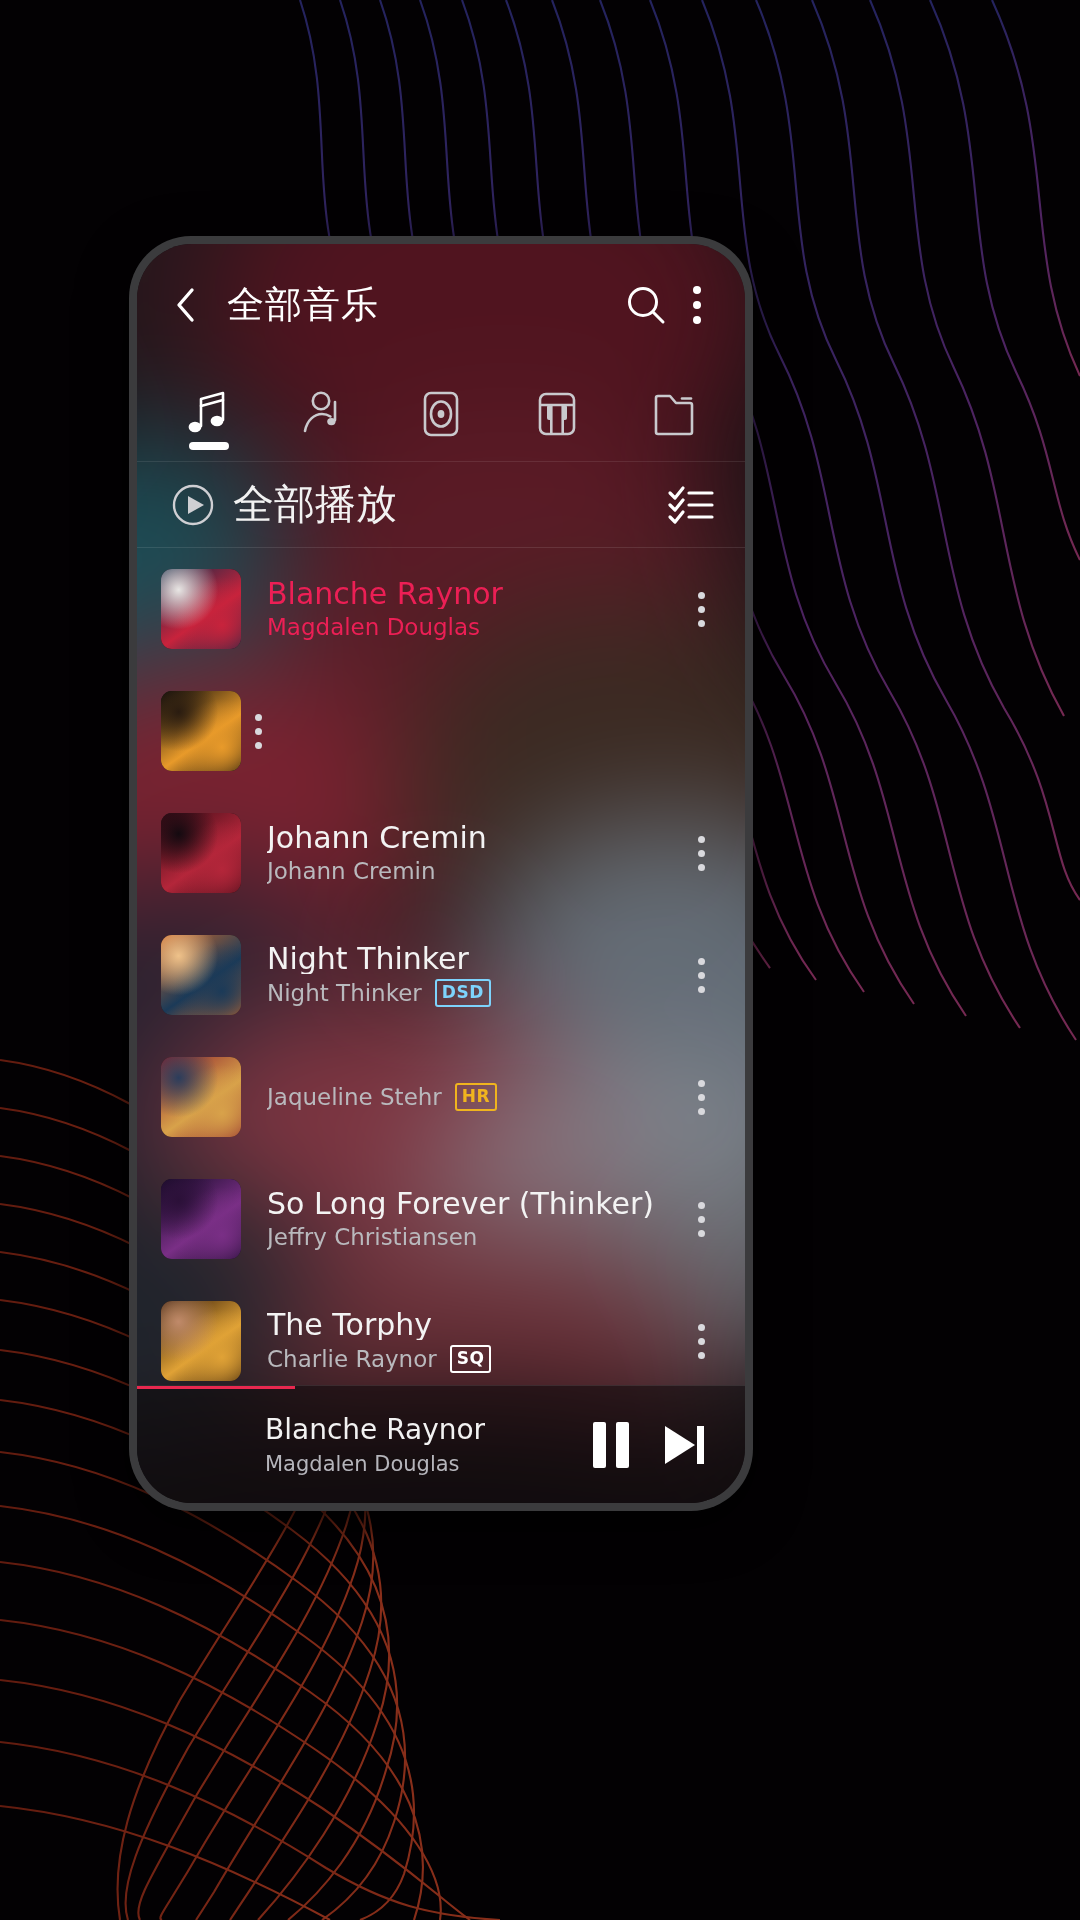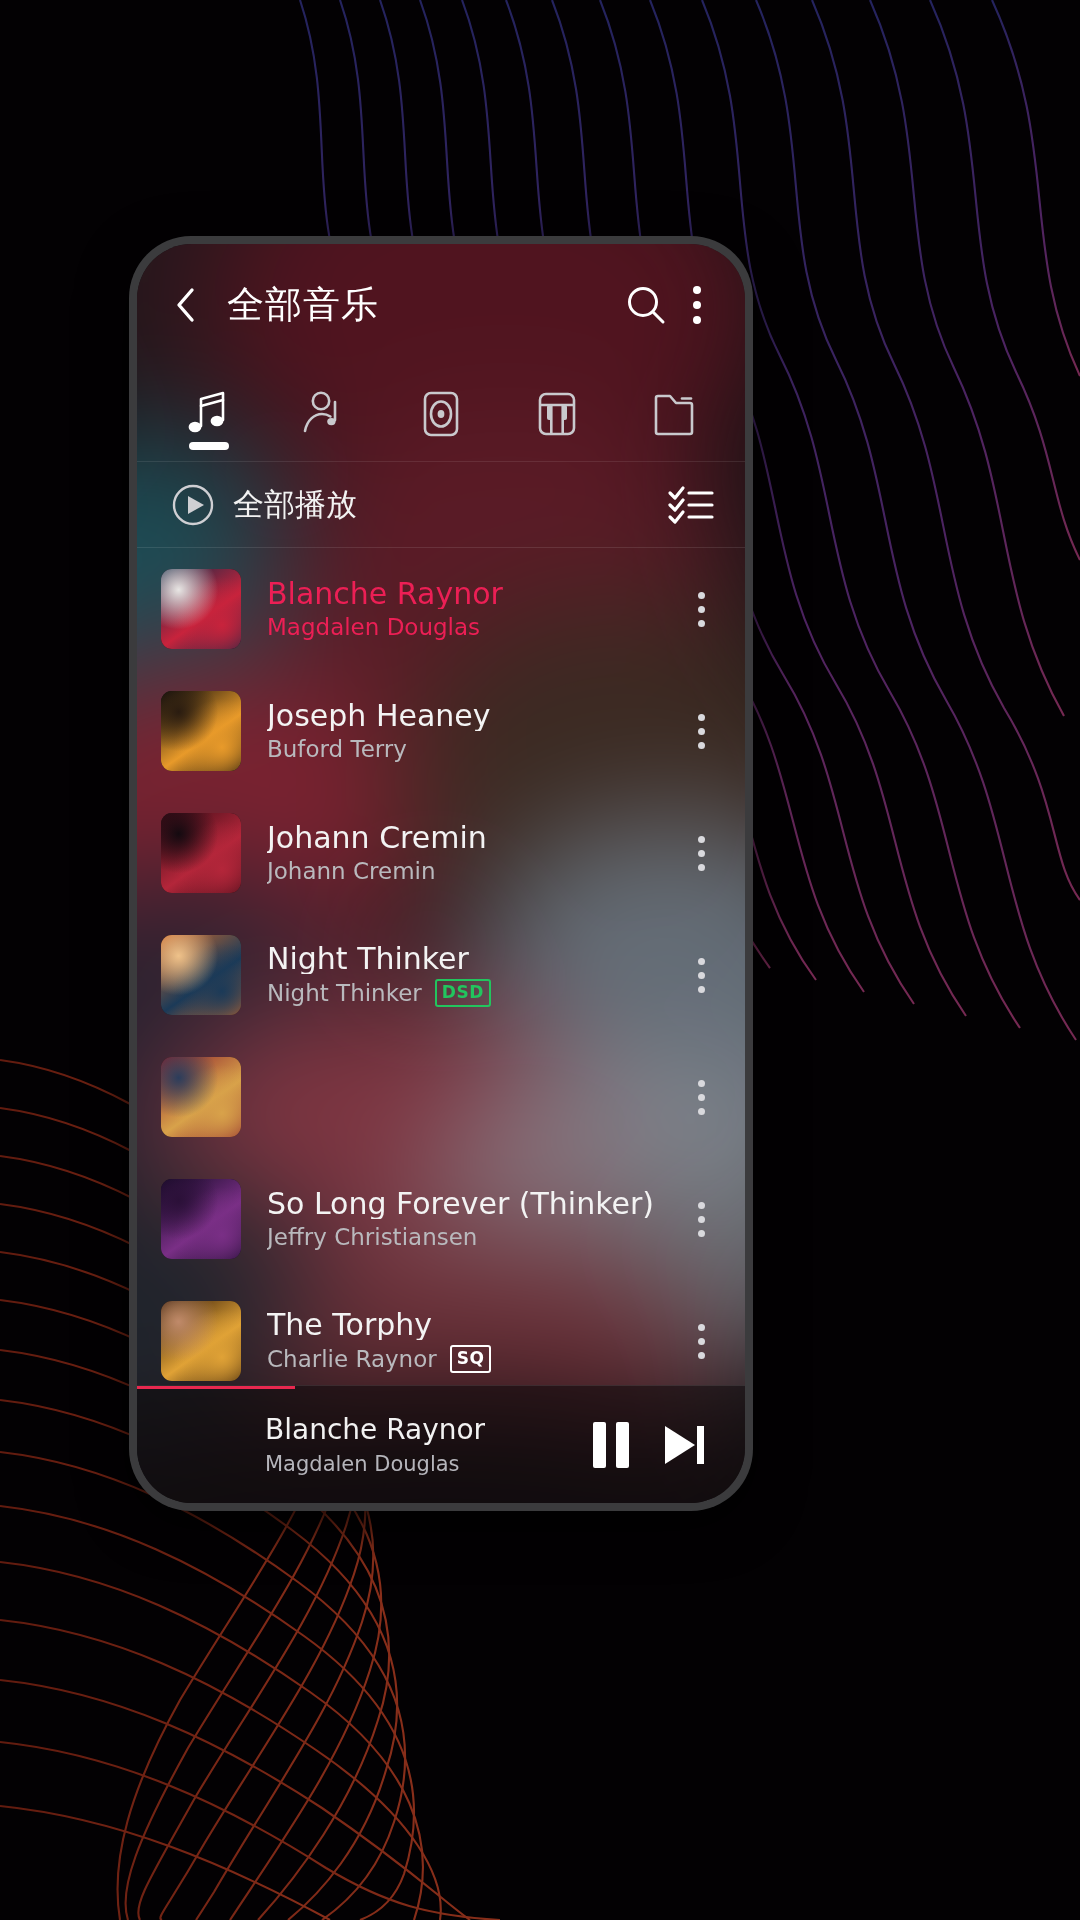--- a/index.html
+++ b/index.html
@@ -57,21 +57,21 @@
     width:40px; height:8px; border-radius:4px; background:#fff; display:none;
   }
   .tab.active .under{ display:block; }
 
   
   .playall{
     position:relative; height:86px; flex:0 0 86px;
     display:flex; align-items:center; padding:0 30px 0 34px;
     border-bottom:1px solid rgba(255,255,255,.10);
   }
-  .playall .label{ font-size:31px; color:#f2f2f2; margin-left:18px; flex:1;
+  .playall .label{ font-size:41px; color:#f2f2f2; margin-left:18px; flex:1;
     font-family:"DejaVu Sans","Liberation Sans",sans-serif; }
 
   
   .list{ position:relative; flex:1; overflow:hidden; }
   .row{ position:relative; height:122px; display:flex; align-items:center; padding:0 26px 0 24px; }
   .art{
     width:80px; height:80px; border-radius:11px; flex:0 0 80px; overflow:hidden;
     position:relative; background:#1a1418;
   }
   .art .ai{ position:absolute; inset:0; }
@@ -288,26 +288,20 @@
               <div class="rowmenu">
                 <i></i>
                 <i></i>
                 <i></i>
               </div>
             </div>
             <div class="row">
               <div class="art">
                 <div class="ai" style="background:radial-gradient(circle at 22% 26%, #2a1c10 0%, transparent 46%),radial-gradient(circle at 76% 70%, #e89a2a 0%, transparent 58%),linear-gradient(145deg, #0b0a0b 0%, #e89a2a 58%, #0b0a0b 100%);"></div>
               </div>
-              <div class="meta">
-                <div class="title">Joseph Heaney</div>
-                <div class="subline">
-                  <span class="artist">Buford Terry</span>
-                </div>
-              </div>
               <div class="rowmenu">
                 <i></i>
                 <i></i>
                 <i></i>
               </div>
             </div>
             <div class="row">
               <div class="art">
                 <div class="ai" style="background:radial-gradient(circle at 22% 26%, #140a10 0%, transparent 46%),radial-gradient(circle at 76% 70%, #b4263a 0%, transparent 58%),linear-gradient(145deg, #3a0c16 0%, #b4263a 58%, #3a0c16 100%);"></div>
               </div>
@@ -324,34 +318,38 @@
               </div>
             </div>
             <div class="row">
               <div class="art">
                 <div class="ai" style="background:radial-gradient(circle at 22% 26%, #efc28a 0%, transparent 46%),radial-gradient(circle at 76% 70%, #1b3a58 0%, transparent 58%),linear-gradient(145deg, #d06a2a 0%, #1b3a58 58%, #d06a2a 100%);"></div>
               </div>
               <div class="meta">
                 <div class="title">Night Thinker</div>
                 <div class="subline">
                   <span class="artist">Night Thinker</span>
-                  <span class="badge" style="color:#22c55e">DSD</span>
+                  <span class="badge" style="color:#7dd3fc">DSD</span>
                 </div>
               </div>
               <div class="rowmenu">
                 <i></i>
                 <i></i>
                 <i></i>
               </div>
             </div>
             <div class="row">
               <div class="art">
                 <div class="ai" style="background:radial-gradient(circle at 22% 26%, #2b3d5c 0%, transparent 46%),radial-gradient(circle at 76% 70%, #d8a24a 0%, transparent 58%),linear-gradient(145deg, #8a1e2c 0%, #d8a24a 58%, #8a1e2c 100%);"></div>
               </div>
               <div class="meta">
+                <div class="subline">
+                  <span class="artist">Jaqueline Stehr</span>
+                  <span class="badge" style="color:#f0b41e">HR</span>
+                </div>
               </div>
               <div class="rowmenu">
                 <i></i>
                 <i></i>
                 <i></i>
               </div>
             </div>
             <div class="row">
               <div class="art">
                 <div class="ai" style="background:radial-gradient(circle at 22% 26%, #2b1038 0%, transparent 46%),radial-gradient(circle at 76% 70%, #7a2f86 0%, transparent 58%),linear-gradient(145deg, #140a26 0%, #7a2f86 58%, #140a26 100%);"></div>

